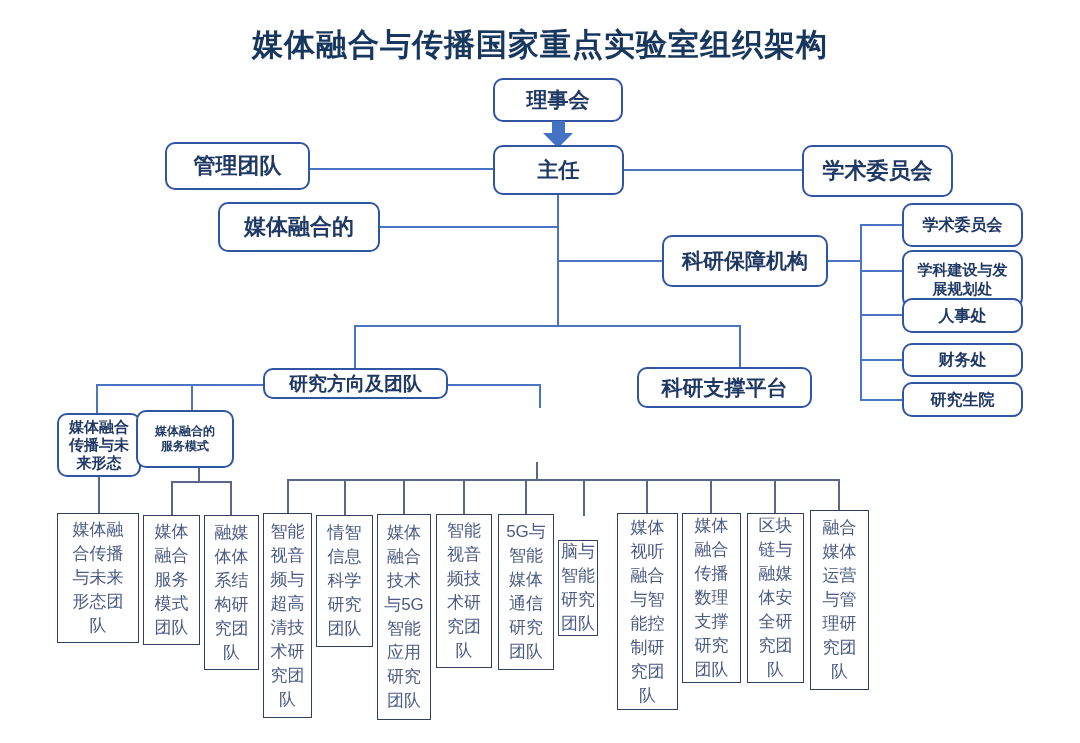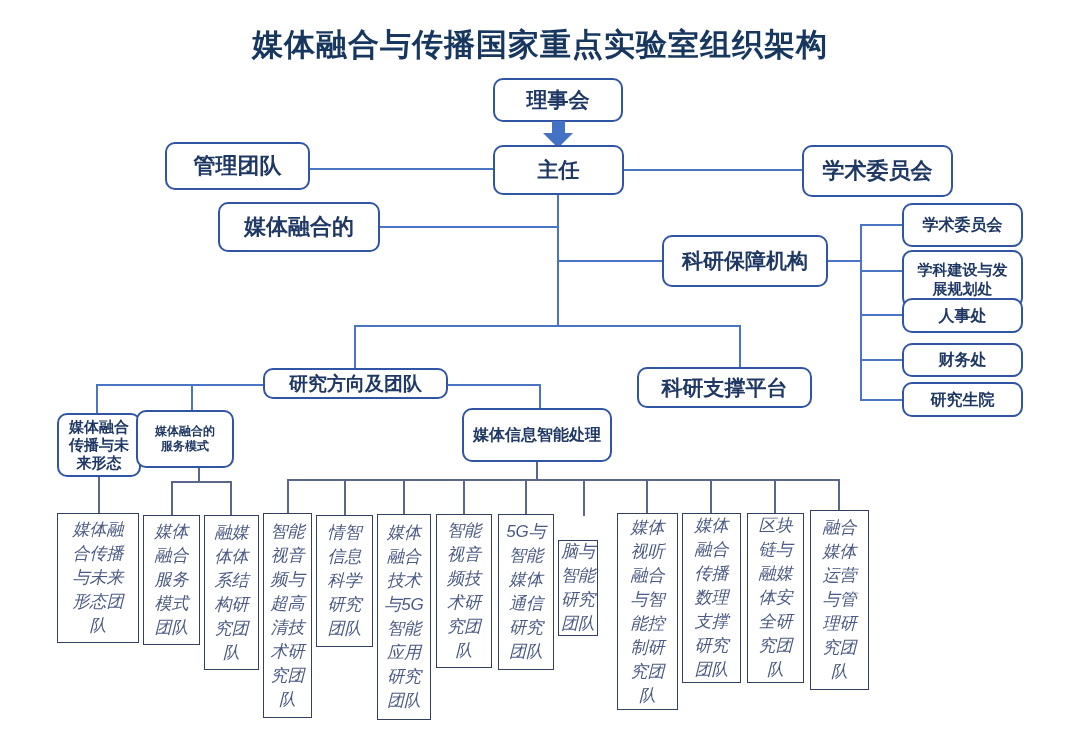--- a/index.html
+++ b/index.html
@@ -16,21 +16,21 @@
     border:2.5px solid #2f55a4;border-radius:10px;
     color:#1f3864;font-weight:bold;
     display:flex;align-items:center;justify-content:center;
     text-align:center;white-space:pre-line;line-height:1.22;
   }
   .tbox{
     position:absolute;box-sizing:border-box;background:#fff;
     border:1.5px solid #333f5e;
     color:#4a5a82;font-size:17px;line-height:24px;
     display:flex;align-items:center;justify-content:center;
-    text-align:center;white-space:pre-line;font-style:italic;
+    text-align:center;white-space:pre-line;
   }
   .ln{position:absolute;}
   .hb{height:2px;background:#4a74c4;}
   .vb{width:2px;background:#4a74c4;}
   .ht{height:1.5px;background:#5a678a;}
   .vt{width:1.5px;background:#5a678a;}
   .arrow-stem{position:absolute;background:#4472c4;}
   .arrow-head{position:absolute;width:0;height:0;border-left:15px solid transparent;
     border-right:15px solid transparent;border-top:15px solid #4472c4;}
 </style>
@@ -66,21 +66,20 @@
   <div class="rbox" style="left:902px;top:382px;width:121px;height:35px;font-size:16px">研究生院</div>
 
   <div class="rbox" style="left:263px;top:368px;width:185px;height:31px;font-size:19px">研究方向及团队</div>
   <div class="rbox" style="left:637px;top:367px;width:175px;height:41px;font-size:21px">科研支撑平台</div>
 
   <div class="rbox" style="left:57px;top:413px;width:84px;height:64px;font-size:15px">媒体融合
 传播与未
 来形态</div>
   <div class="rbox" style="left:136px;top:410px;width:98px;height:58px;font-size:12px">媒体融合的
 服务模式</div>
-  <div class="rbox" style="left:462px;top:408px;width:150px;height:54px;font-size:16px">媒体信息智能处理</div>
 
   <div class="ln hb" style="left:310px;top:168px;width:183px"></div>
   <div class="ln hb" style="left:624px;top:169px;width:178px"></div>
   <div class="ln vb" style="left:557px;top:195px;height:132px"></div>
   <div class="ln hb" style="left:380px;top:226px;width:178px"></div>
   <div class="ln hb" style="left:559px;top:260px;width:103px"></div>
   <div class="ln hb" style="left:828px;top:260px;width:33px"></div>
   <div class="ln vb" style="left:860px;top:224px;height:177px"></div>
   <div class="ln hb" style="left:861px;top:224px;width:41px"></div>
   <div class="ln hb" style="left:861px;top:270px;width:41px"></div>

